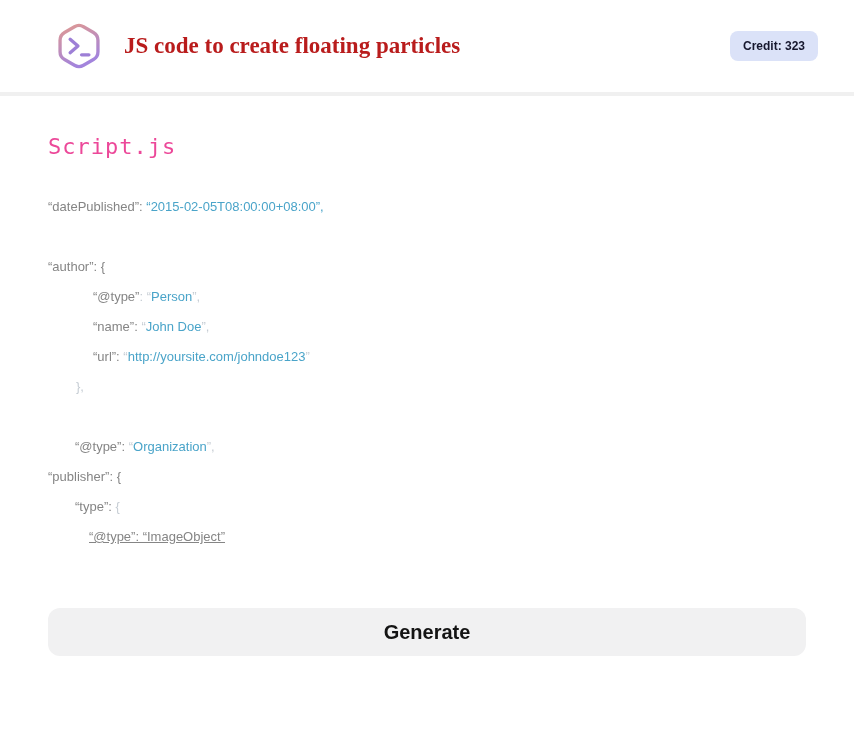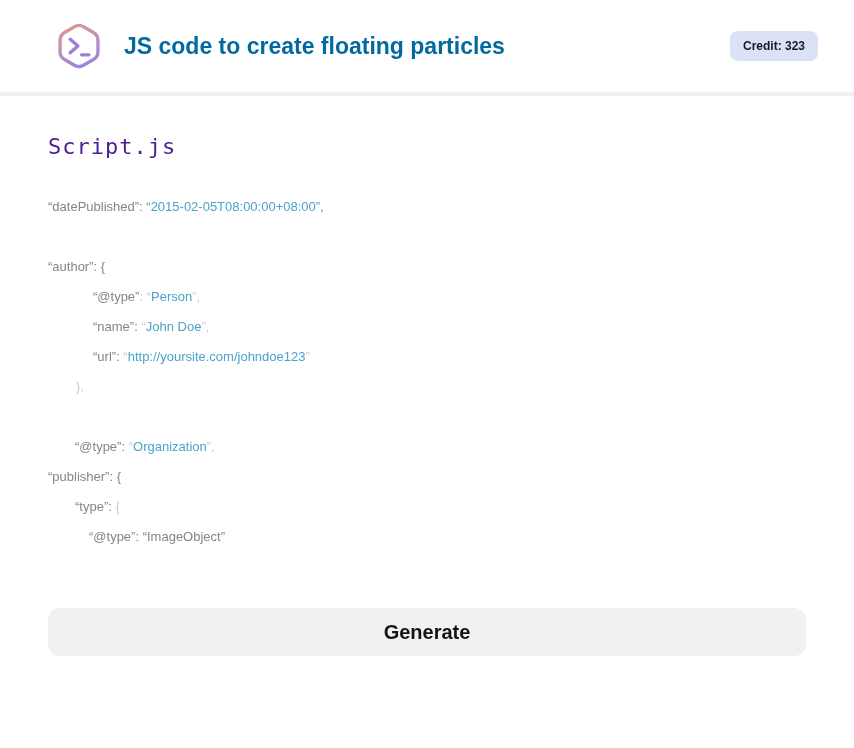--- a/index.html
+++ b/index.html
@@ -23,34 +23,34 @@
   .header{
     display:flex;align-items:center;
     height:96px;padding:0 36px 0 54px;
     border-bottom:4px solid #f0f0f0;
     background:#ffffff;
   }
   .logo{width:50px;height:50px;flex:0 0 auto;display:flex;align-items:center;justify-content:center;}
   .stop-top{stop-color:var(--logo-gradient-top);}
   .stop-bottom{stop-color:var(--logo-gradient-bottom);}
   .page-title{
-    font-family:Liberation Sans, sans-serif;
-    font-size:23px;font-weight:600;color:#0369a1;
+    font-family:Liberation Serif, serif;
+    font-size:23px;font-weight:600;color:#b91c1c;
     margin:0 0 0 20px;letter-spacing:0px;white-space:nowrap;
   }
   .credit-badge{
     margin-left:auto;
     background:var(--badge-bg);color:var(--badge-text);
     font-size:12px;font-weight:bold;
     padding:8px 13px;border-radius:8px;white-space:nowrap;
   }
   .main{padding:38px 48px 0 48px;}
   .file-title{
     font-family:"DejaVu Sans Mono", monospace;
-    font-size:22px;font-weight:500;color:#4c1d95;
+    font-size:22px;font-weight:500;color:#ec4899;
     letter-spacing:1px;margin:0 0 33px 0;
   }
   .code{font-size:13px;line-height:30px;color:var(--key-gray);}
   .code-line{white-space:pre;}
   .seg-key{color:var(--key-gray);}
   .seg-value{color:var(--value-blue);}
   .seg-punct{color:var(--punct-light);}
   .generate-button{
     display:block;width:100%;height:48px;margin-top:56px;
     background:var(--button-bg);border:none;border-radius:12px;
@@ -89,18 +89,18 @@
         <div class="code-line">&nbsp;</div>
         <div class="code-line"><span class="seg-key">“author”</span><span class="seg-key">: {</span></div>
         <div class="code-line" style="padding-left: 45px;"><span class="seg-key">“@type”</span><span class="seg-punct">: </span><span class="seg-punct">“</span><span class="seg-value">Person</span><span class="seg-punct">”,</span></div>
         <div class="code-line" style="padding-left: 45px;"><span class="seg-key">“name”</span><span class="seg-key">: </span><span class="seg-punct">“</span><span class="seg-value">John Doe</span><span class="seg-punct">”,</span></div>
         <div class="code-line" style="padding-left: 45px;"><span class="seg-key">“url”</span><span class="seg-key">: </span><span class="seg-punct">“</span><span class="seg-value">http://yoursite.com/johndoe123</span><span class="seg-punct">”</span></div>
         <div class="code-line" style="padding-left: 28px;"><span class="seg-punct">},</span></div>
         <div class="code-line">&nbsp;</div>
         <div class="code-line" style="padding-left: 27px;"><span class="seg-key">“@type”</span><span class="seg-key">: </span><span class="seg-punct">“</span><span class="seg-value">Organization</span><span class="seg-punct">”,</span></div>
         <div class="code-line"><span class="seg-key">“publisher”</span><span class="seg-key">: {</span></div>
         <div class="code-line" style="padding-left: 27px;"><span class="seg-key">“type”</span><span class="seg-key">: </span><span class="seg-punct">{</span></div>
-        <div class="code-line" style="padding-left: 41px;"><span class="seg-key">“@type”: “ImageObject”</span></div>
+        <div class="code-line" style="padding-left: 41px; text-decoration: underline;"><span class="seg-key">“@type”: “ImageObject”</span></div>
       </div>
     <button class="generate-button">Generate</button>
   </main>
 
 </div>
 
 </body></html>

